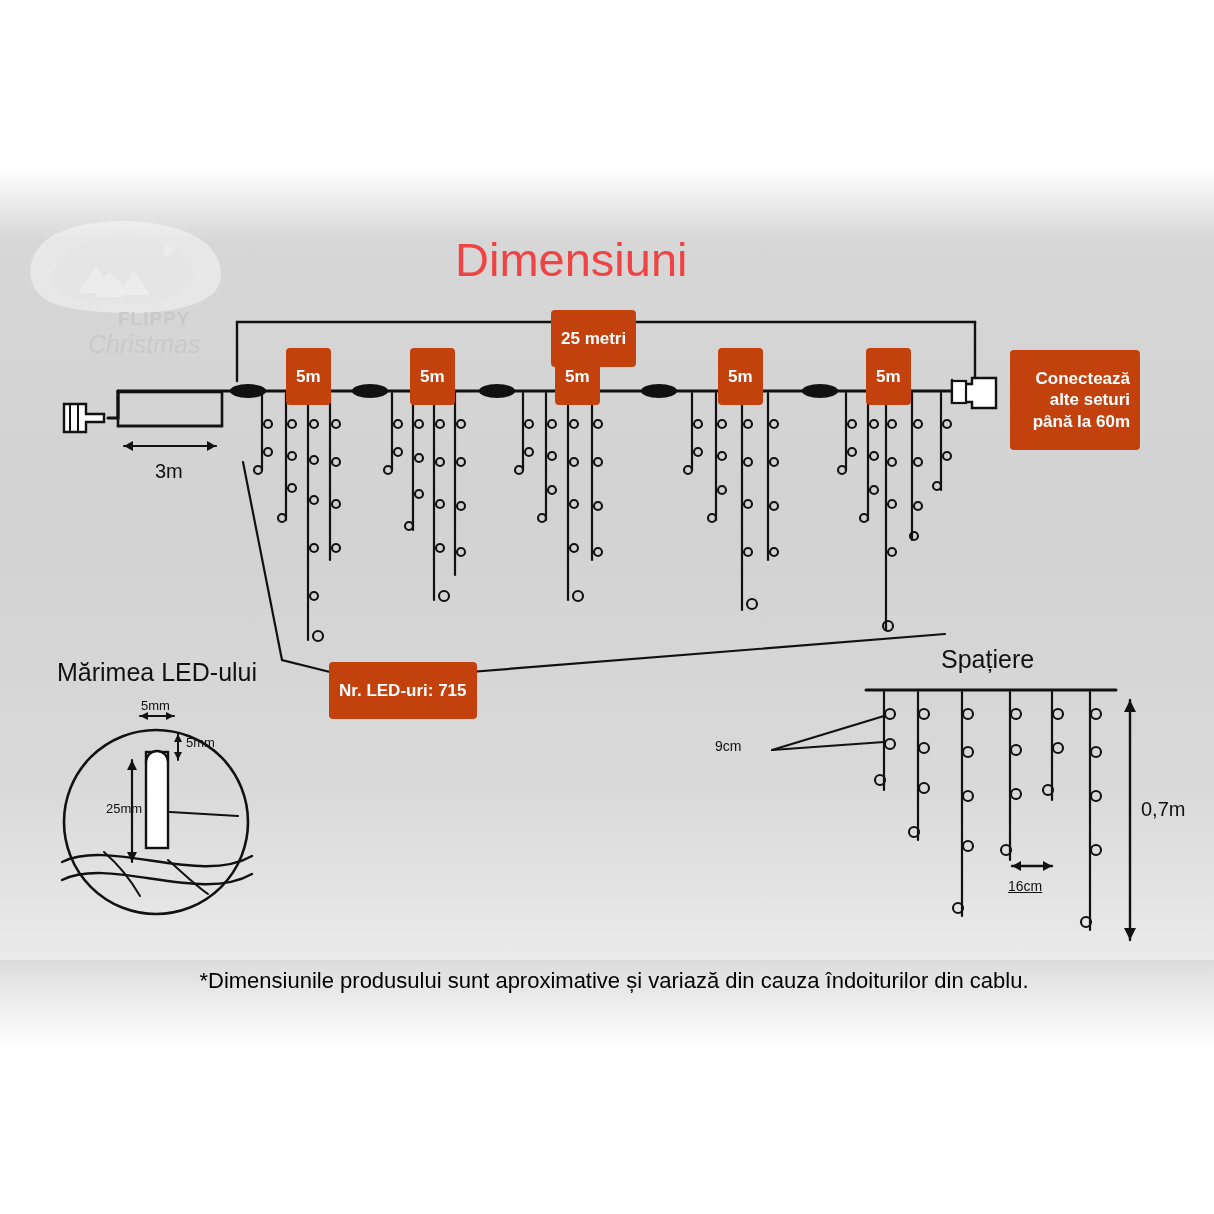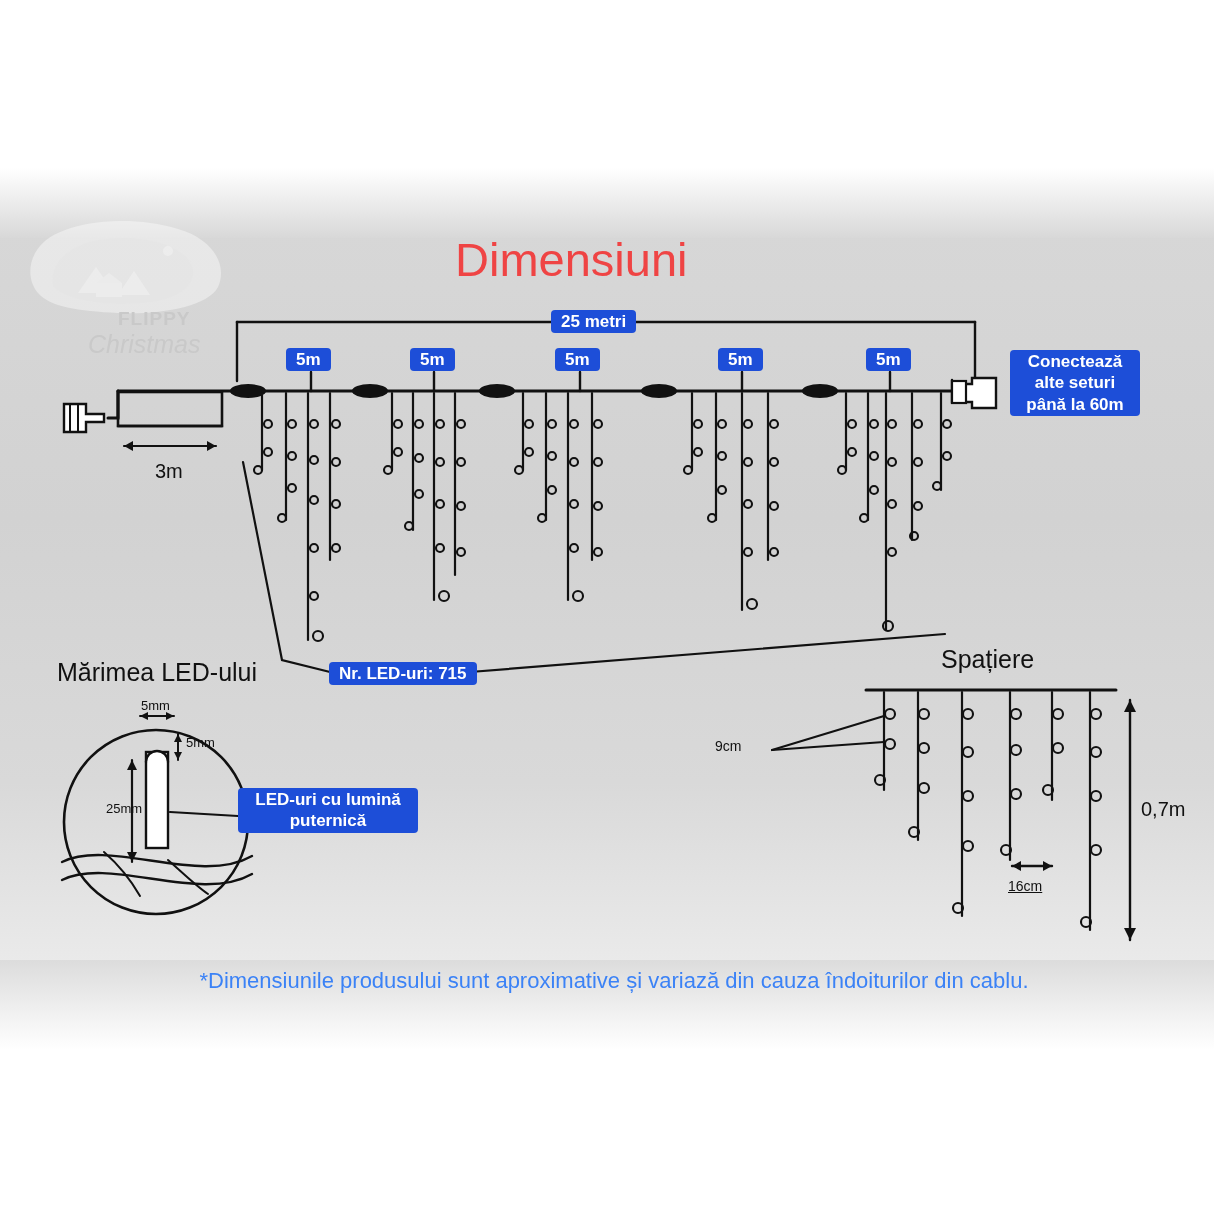--- a/index.html
+++ b/index.html
@@ -24,36 +24,36 @@
   .panel-bottom-fade{
     position:absolute;left:0;top:960px;width:1214px;height:90px;
     background:linear-gradient(180deg,#dcdcdc 0%,#ffffff 100%);
   }
   svg{position:absolute;left:0;top:0;}
   .title{
     position:absolute;left:455px;top:232px;
     font-size:47px;color:#ef4444;letter-spacing:0px;
   }
   .tag{
-    position:absolute;background:#1d4ed8;color:#fff;border-radius:4px;
-    font-size:17px;font-weight:bold;padding:1px 10px;white-space:nowrap;
+    position:absolute;background:#c2410c;color:#fff;border-radius:4px;
+    font-size:17px;font-weight:bold;padding:18px 10px;white-space:nowrap;
     line-height:1.25;
   }
-  .tag.multiline{font-size:17px;text-align:center;}
+  .tag.multiline{font-size:17px;text-align:right;}
   .lbl{
     position:absolute;color:#111;font-size:14px;white-space:nowrap;
   }
   .lbl.big{font-size:20px;}
   .lbl.sm{font-size:13px;}
   .section-title{
     position:absolute;color:#111;font-size:25px;white-space:nowrap;
   }
   .footnote{
     position:absolute;left:129px;top:968px;width:970px;
-    font-size:22px;color:#3b82f6;text-align:center;
+    font-size:22px;color:#000000;text-align:center;
   }
   .wm{
     position:absolute;left:18px;top:215px;width:230px;height:110px;
     opacity:.55;
   }
   .wm-txt1{
     position:absolute;left:118px;top:308px;font-size:19px;color:#c9c9c9;
     font-weight:bold;letter-spacing:1px;
   }
   .wm-txt2{
@@ -332,24 +332,20 @@
   </div>
 
   <div class="lbl big" style="left:155px;top:460px;">3m</div>
 
   <div class="tag" style="left:329px;top:662px;">Nr. LED-uri: 715</div>
 
   <div class="section-title" style="left:57px;top:658px;">Mărimea LED-ului</div>
   <div class="lbl sm" style="left:141px;top:698px;">5mm</div>
   <div class="lbl sm" style="left:186px;top:735px;">5mm</div>
   <div class="lbl sm" style="left:90px;top:801px;margin-left:16px;">25mm</div>
-  <div class="tag multiline" style="left:238px;top:788px;width:160px;">
-    <div>LED-uri cu lumină</div>
-    <div>puternică</div>
-  </div>
 
   <div class="section-title" style="left:925px;top:645px;margin-left:16px;">Spațiere</div>
   <div class="lbl" style="left:715px;top:738px;">9cm</div>
   <div class="lbl" style="left:1008px;top:878px;text-decoration:underline;">16cm</div>
   <div class="lbl big" style="left:1141px;top:798px;">0,7m</div>
 
   <div class="footnote">*Dimensiunile produsului sunt aproximative și variază din cauza îndoiturilor din cablu.</div>
 </div>
 
 </body></html>

